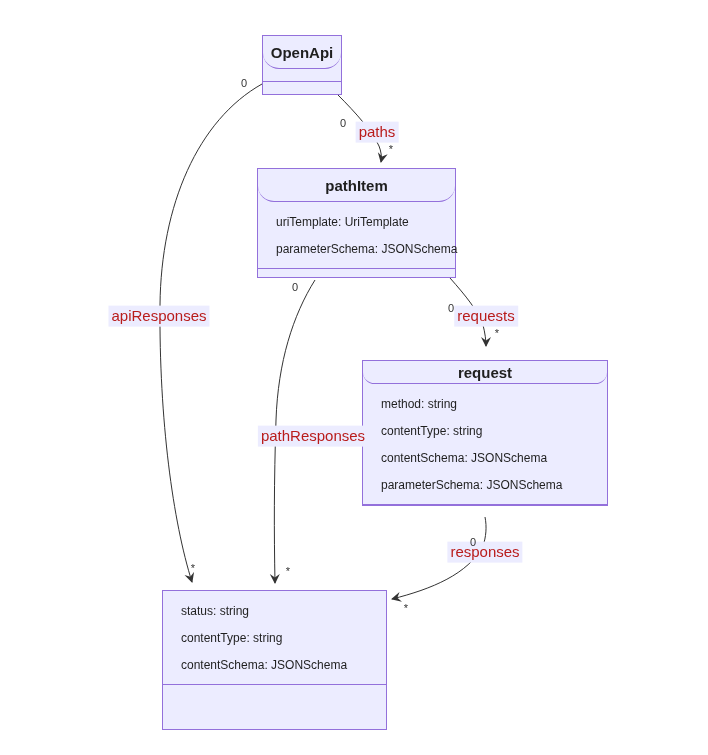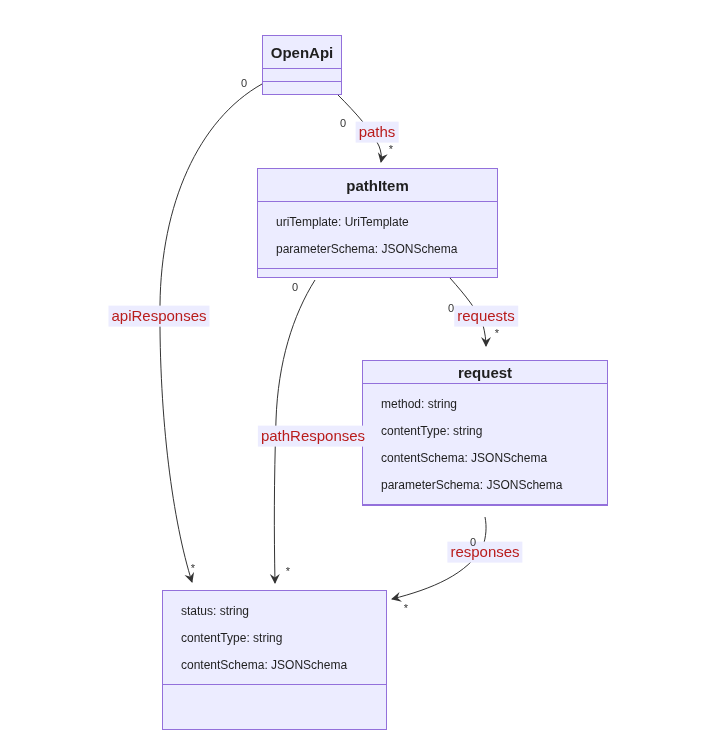--- a/index.html
+++ b/index.html
@@ -22,20 +22,21 @@
     flex-direction:column;
     color:#1f1f1f;
   }
   .class-title{
     box-sizing:border-box;
     height:33px;
     border-bottom:1px solid #9370DB;
     display:flex;align-items:center;justify-content:center;
     font-weight:bold;
     font-size:15px;
+    border-radius:16px;
   }
   .class-attrs{
     box-sizing:border-box;
     border-bottom:1px solid #9370DB;
     padding:6px 0;
   }
   .class-attrs.empty{padding:0;}
   .attr-row{
     height:27px;
     display:flex;align-items:center;
@@ -80,21 +81,21 @@
     <path class="edge-path" d="M450,278 C466,296 478,311 483,325 C485,333 486,340 486,346" marker-end="url(#vee)"></path>
     <path class="edge-path" d="M485,517 C487,527 486,537 483,546 C468,574 432,589 392,599" marker-end="url(#vee)"></path>
   </svg>
 
   <div class="class-box" style="left:262px;top:35px;width:80px;height:60px;">
     <div class="class-title">OpenApi</div>
     <div class="class-attrs empty" style="height:13px;"></div>
     <div class="class-methods"></div>
   </div>
 
-  <div class="class-box" style="left:257px;top:168px;width:241px;height:110px;">
+  <div class="class-box" style="left:257px;top:168px;width:199px;height:110px;">
     <div class="class-title">pathItem</div>
     <div class="class-attrs">
       <div class="attr-row">uriTemplate: UriTemplate</div>
       <div class="attr-row">parameterSchema: JSONSchema</div>
     </div>
     <div class="class-methods"></div>
   </div>
 
   <div class="class-box" style="left:362px;top:352px;width:246px;height:146px;margin-top:8px;">
     <div class="class-title">request</div>

